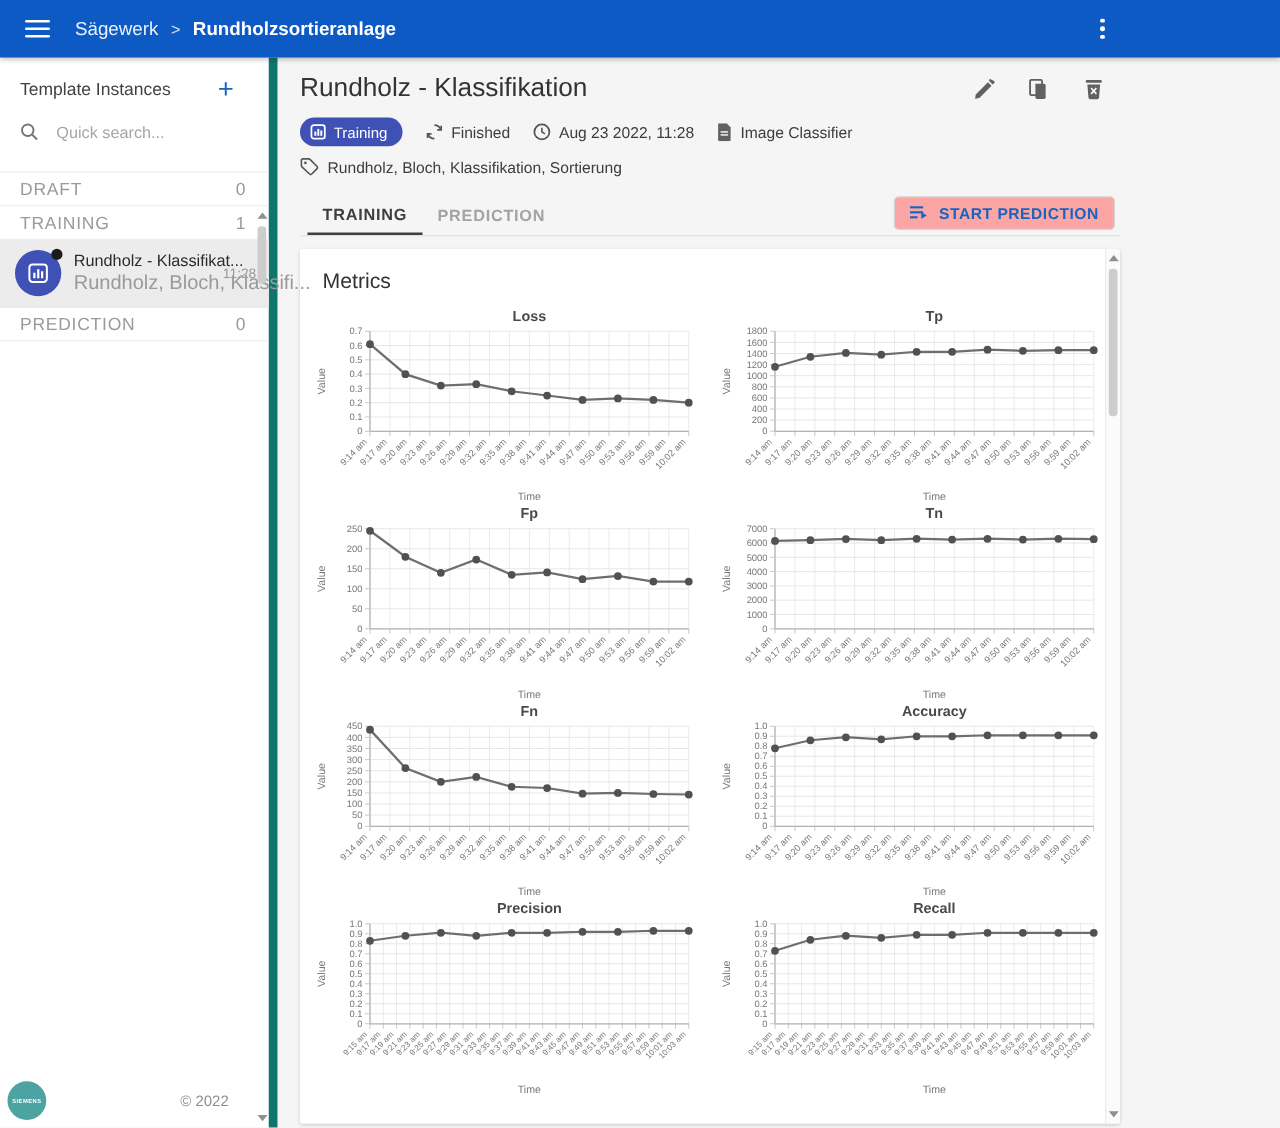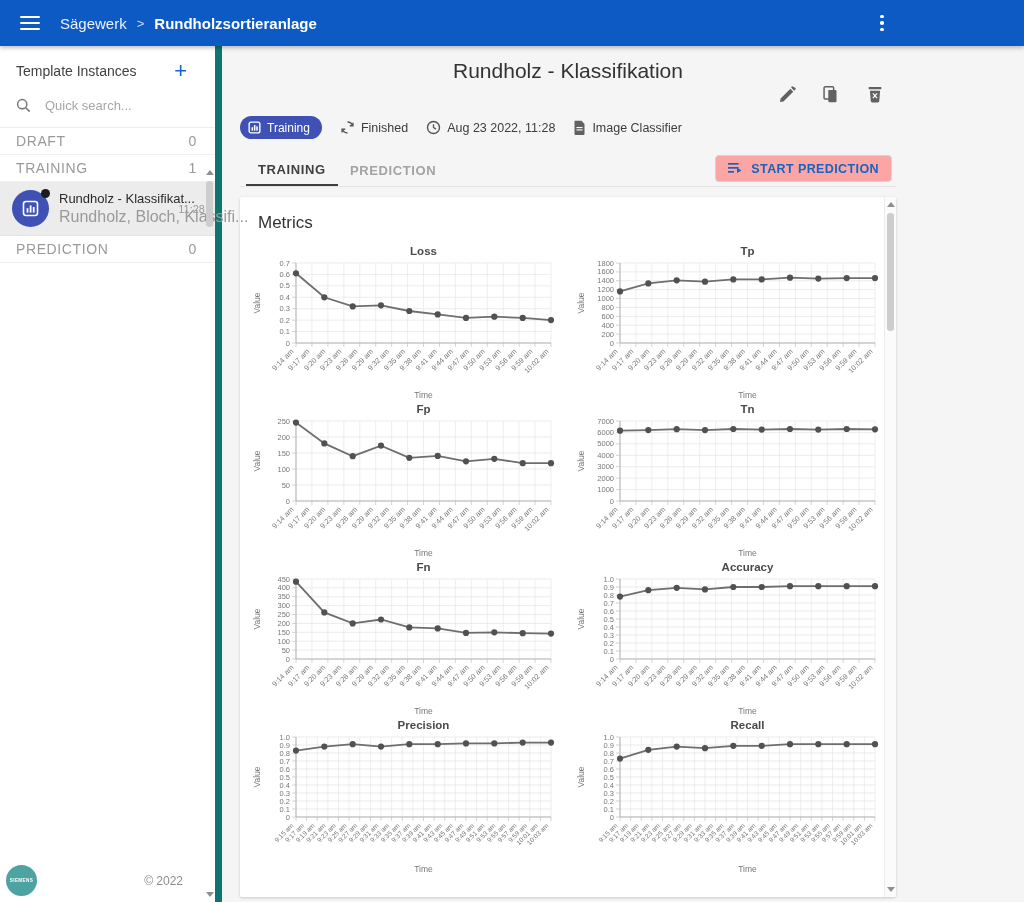--- a/index.html
+++ b/index.html
@@ -21,21 +21,21 @@
   .kebab i { width:3.5px; height:3.5px; background:#fff; border-radius:50%; }
 
   
   .sidebar { position:absolute; left:0; top:46px; width:222px; height:856px;
     background:#fff; border-right:7px solid #0f766e; z-index:10; }
   .sb-head { display:flex; align-items:center; justify-content:space-between;
     padding:16px 16px 10px 16px; }
   .sb-title { font-size:14px; color:#424242; }
   .sb-add { font-size:22px; color:#1565c0; font-weight:400; line-height:18px;
     cursor:pointer; margin-right:12px; }
-  .sb-search { display:flex; align-items:center; padding:8px 16px 14px 16px;
+  .sb-search { display:flex; align-items:center; padding:8px 16px 24px 16px;
     border-bottom:1px solid #ededed; }
   .sb-search input { border:none; outline:none; font-size:13px; color:#424242;
     margin-left:14px; width:140px; background:transparent;
     font-family:"Liberation Sans","DejaVu Sans",sans-serif; }
   .sb-search input::placeholder { color:#a6a6a6; }
   .sb-section { display:flex; align-items:center; justify-content:space-between;
     height:27px; padding:0 18px 0 16px; border-bottom:1px solid #f0f0f0;
     font-size:14px; letter-spacing:.6px; color:#9a9a9a;gap:36px; }
   .sb-item { display:flex; align-items:center; background:#ececec;
     padding:8px 10px 8px 12px; border-bottom:1px solid #e4e4e4; cursor:pointer; }
@@ -60,21 +60,21 @@
     border-bottom:5px solid #8f8f8f; cursor:pointer; }
   .fsb .tri-down { position:absolute; bottom:5px; left:50%; transform:translateX(-50%);
     width:0; height:0; border-left:4px solid transparent; border-right:4px solid transparent;
     border-top:5px solid #8f8f8f; cursor:pointer; }
   .fsb .thumb { position:absolute; left:2px; right:2px; border-radius:3px; background:#cdcdcd; cursor:pointer; }
   .sb-scroll { right:0; top:119px; bottom:0; width:11px; }
   .card-scroll { right:0; top:0; bottom:0; width:12px; border-left:1px solid #ececec; background:#fbfbfb; }
 
   
   .main { position:absolute; left:240px; top:46px; width:656px; }
-  .m-titlerow { display:flex; align-items:center; margin-top:13px;flex-direction:column; }
+  .m-titlerow { display:flex; align-items:center; margin-top:13px; }
   .m-title { font-size:21px; color:#333; font-weight:400; }
   .m-actions { margin-left:auto; display:flex; gap:22px; padding-right:10px; }
   .icon-btn { width:22px; height:22px; display:flex; align-items:center; justify-content:center; cursor:pointer; }
   .m-badges { display:flex; align-items:center; margin-top:11px; gap:18px; }
   .pill { display:flex; align-items:center; gap:6px; background:#3f51b5; color:#fff;
     border-radius:12px; height:23px; padding:0 12px 0 8px; font-size:12px; }
   .meta { display:flex; align-items:center; gap:6px; font-size:12.5px; color:#3d3d3d; }
   .m-tags { display:flex; align-items:center; gap:7px; margin-top:9px; font-size:12.5px; color:#3d3d3d; }
 
   .tabsrow { position:relative; margin-top:16px; height:32px; border-bottom:1px solid #e3e3e3; }
@@ -224,20 +224,27 @@
     <div class="meta">
       <svg width="13" height="15" viewBox="0 0 12 15">
         <path d="M1 0.8 h7 l3 3.2 v10 a0.9 0.9 0 0 1 -0.9 0.9 H1.9 A0.9 0.9 0 0 1 1 14 Z" fill="#616161"></path>
         <rect x="3" y="7" width="6" height="1.1" fill="#fff"></rect>
         <rect x="3" y="9.4" width="6" height="1.1" fill="#fff"></rect>
       </svg>
       <span>Image Classifier</span>
     </div>
   </div>
 
+  <div class="m-tags">
+    <svg width="15" height="15" viewBox="0 0 16 16">
+      <path d="M1.2 2.2 a1 1 0 0 1 1 -1 h5.2 a1.6 1.6 0 0 1 1.1 0.45 L14.6 7.7 a1.3 1.3 0 0 1 0 1.8 L10 14.1 a1.3 1.3 0 0 1 -1.8 0 L1.65 8 A1.6 1.6 0 0 1 1.2 6.9 Z" fill="none" stroke="#555" stroke-width="1.4"></path>
+      <circle cx="4.6" cy="4.6" r="1.1" fill="#555"></circle>
+    </svg>
+    <span>Rundholz, Bloch, Klassifikation, Sortierung</span>
+  </div>
 
   <div class="tabsrow">
     <div class="tab active">TRAINING</div>
     <div class="tab inactive">PREDICTION</div>
     <button class="start-btn">
       <svg width="15" height="13" viewBox="0 0 15 13">
         <rect x="0" y="1" width="10.5" height="1.7" fill="#1565c0"></rect>
         <rect x="0" y="5" width="10.5" height="1.7" fill="#1565c0"></rect>
         <rect x="0" y="9" width="6" height="1.7" fill="#1565c0"></rect>
         <path d="M9 8 l4.5 2.6 L9 13.2 Z" fill="#1565c0" transform="translate(0,-2.2)"></path>

